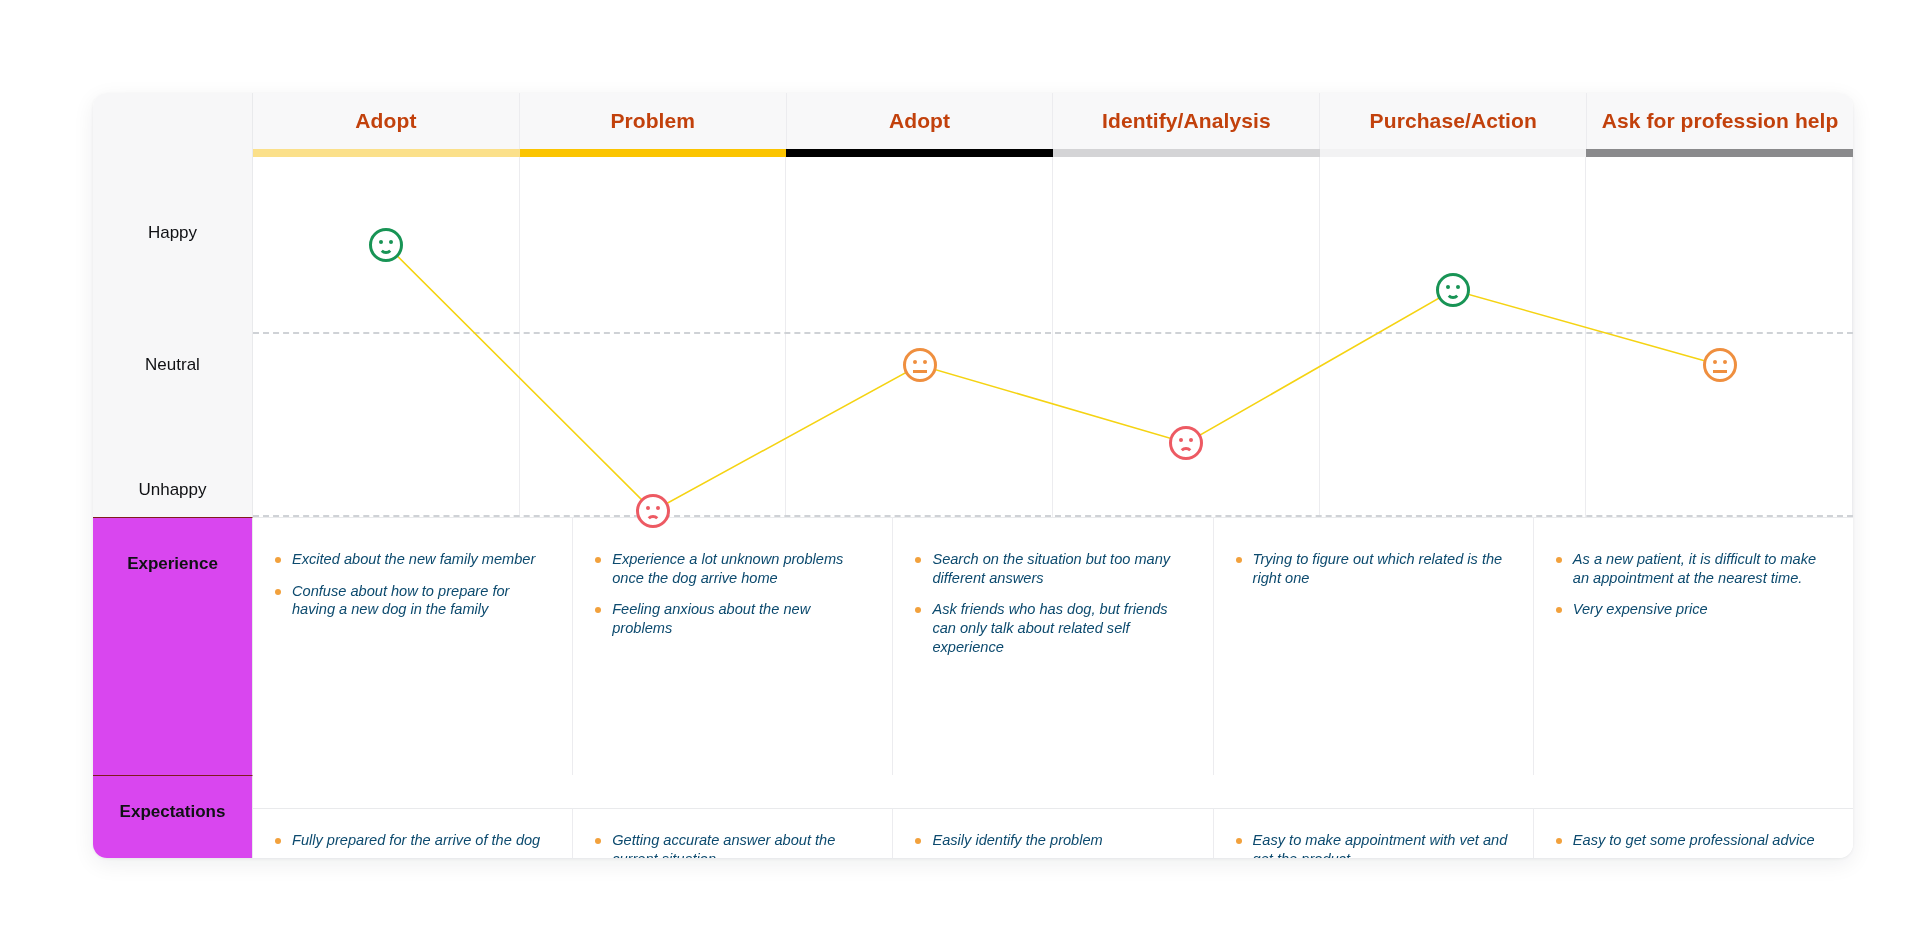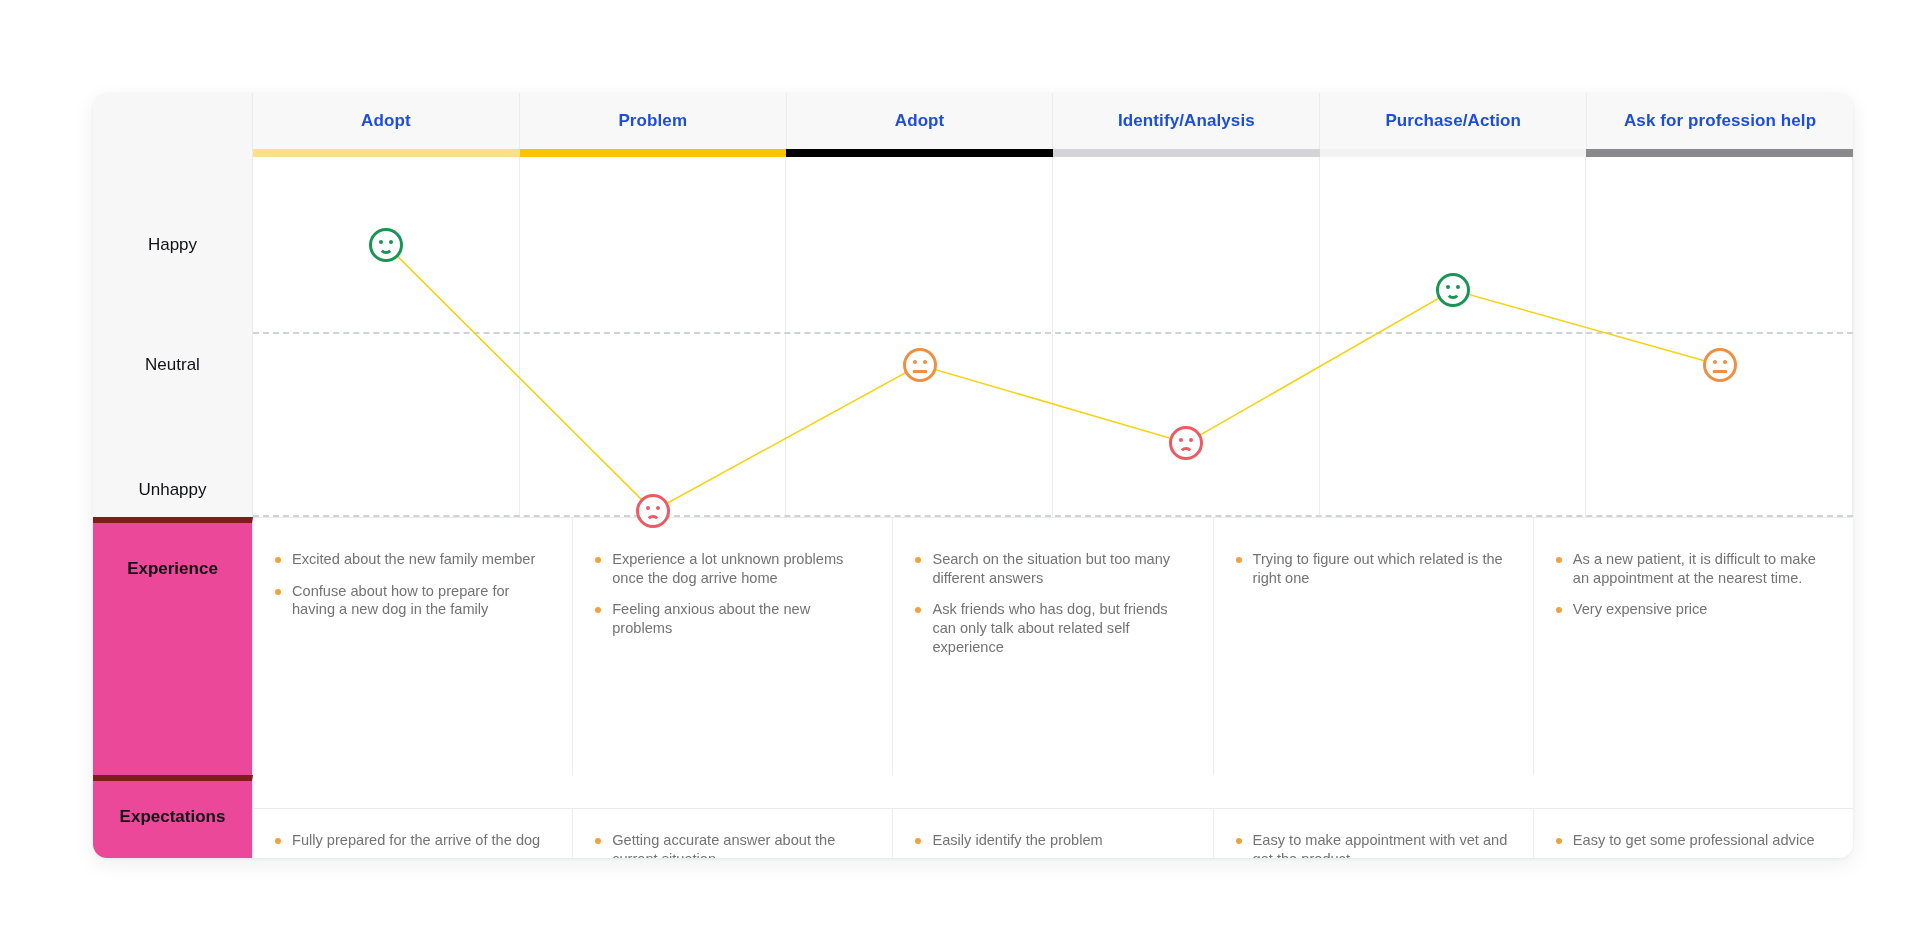--- a/index.html
+++ b/index.html
@@ -32,21 +32,21 @@
     border-right: 1px solid #e9eaec;
   }
   .header-cell {
     background: #f8f8f9;
     display: flex; align-items: center; justify-content: center;
     border-right: 1px solid #ececef;
     position: relative;
   }
   .header-cell:last-child { border-right: none; }
   .header-cell .htxt {
-    font-size: 17px; font-weight: 700; color: #1d4ed8;
+    font-size: 21px; font-weight: 700; color: #c2410c;
     letter-spacing: .1px; white-space: nowrap;
   }
 
   
   .bar-row { display: flex; height: 8px; }
   .bar-label-cell { background: #f7f7f8; border-right: 1px solid #e9eaec; }
   .bar { height: 8px; }
 
   
   .chart-row { display: flex; height: 360px; position: relative; }
@@ -111,23 +111,23 @@
     width: 15px; height: 8px; top: 18px;
     border-top: 3px solid currentColor;
     border-left: 3px solid transparent;
     border-right: 3px solid transparent;
     border-radius: 14px 14px 0 0;
   }
 
   
   .list-row { display: flex; }
   .list-label-cell {
-    background: #ec4899;
+    background: #d946ef;
     border-right: 1px solid #e9eaec;
-    border-top: 6px solid #7f1d1d;
+    border-top: 1px solid #7f1d1d;
     display: flex; align-items: flex-start; justify-content: center;
     padding-top: 36px;
   }
   .list-label-cell.expect { padding-top: 26px; }
   .list-label-cell .ltxt {
     font-size: 17px; font-weight: 700; color: #101114;
   }
   .list-cell {
     flex: 1 1 0; min-width: 0;
     border-right: 1px solid #ececef;
@@ -144,21 +144,22 @@
   }
   .bullet-item:last-child { margin-bottom: 0; }
   .dot {
     flex: 0 0 auto;
     width: 6px; height: 6px; border-radius: 50%;
     background: #f2a13c;
     margin: 7px 11px 0 0;
   }
   .btxt {
     font-size: 14.6px; line-height: 1.28;
-    color: #737373;
+    color: #0c4a6e;
+    font-style: italic;
   }
 
   .row-exp  { height: 258px; }
   .row-expect { height: 83px; }
 </style>
 </head>
 <body>
 
 <div id="root">
   <div class="card">
@@ -206,21 +207,21 @@
             <div class="bar" style="background: rgb(242, 242, 243);"></div>
           </div>
           <div class="col-data">
             <div class="bar" style="background: rgb(138, 138, 140);"></div>
           </div>
         </div>
     </div>
 
     <div class="chart-row">
       <div class="chart-label-col col-label" id="mood-label-col">
-          <div class="mood-label" style="top: 88px;">Happy</div>
+          <div class="mood-label" style="top: 76px;">Happy</div>
           <div class="mood-label" style="top: 208px;">Neutral</div>
           <div class="mood-label" style="top: 333px;">Unhappy</div>
         </div>
       <div class="chart-cols">
         <div class="chart-cell"></div>
         <div class="chart-cell"></div>
         <div class="chart-cell"></div>
         <div class="chart-cell"></div>
         <div class="chart-cell"></div>
         <div class="chart-cell"></div>

